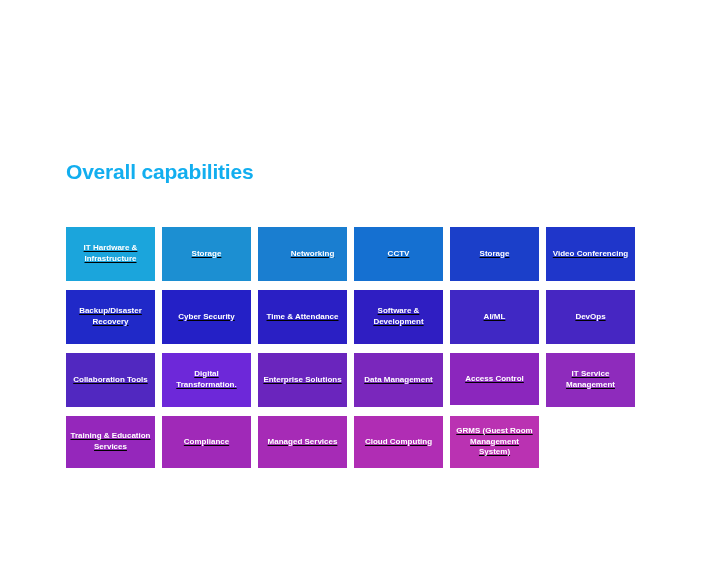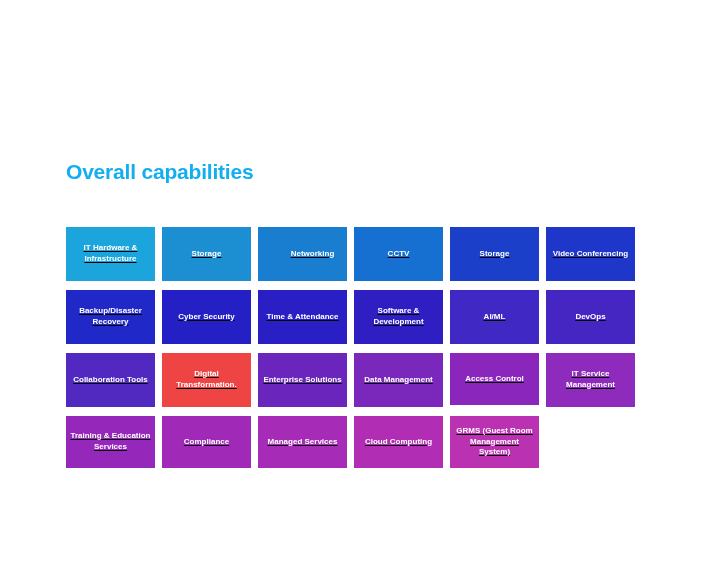--- a/index.html
+++ b/index.html
@@ -106,21 +106,21 @@
       </div>
       <div class="tile" style="background: rgb(64, 40, 196);">
         <span class="tile-label">AI/ML</span>
       </div>
       <div class="tile" style="background: rgb(70, 38, 194);">
         <span class="tile-label">DevOps</span>
       </div>
       <div class="tile" style="background: rgb(81, 40, 192);">
         <span class="tile-label">Collaboration Tools</span>
       </div>
-      <div class="tile" style="background: #ef4444;">
+      <div class="tile" style="background: #6d28d9;">
         <span class="tile-label">Digital Transformation.</span>
       </div>
       <div class="tile" style="background: rgb(106, 37, 189); text-align: center;">
         <span class="tile-label">Enterprise Solutions</span>
       </div>
       <div class="tile" style="background: rgb(122, 39, 188);">
         <span class="tile-label">Data Management</span>
       </div>
       <div class="tile row-4" style="background: rgb(139, 38, 189);">
         <span class="tile-label">Access Control</span>

